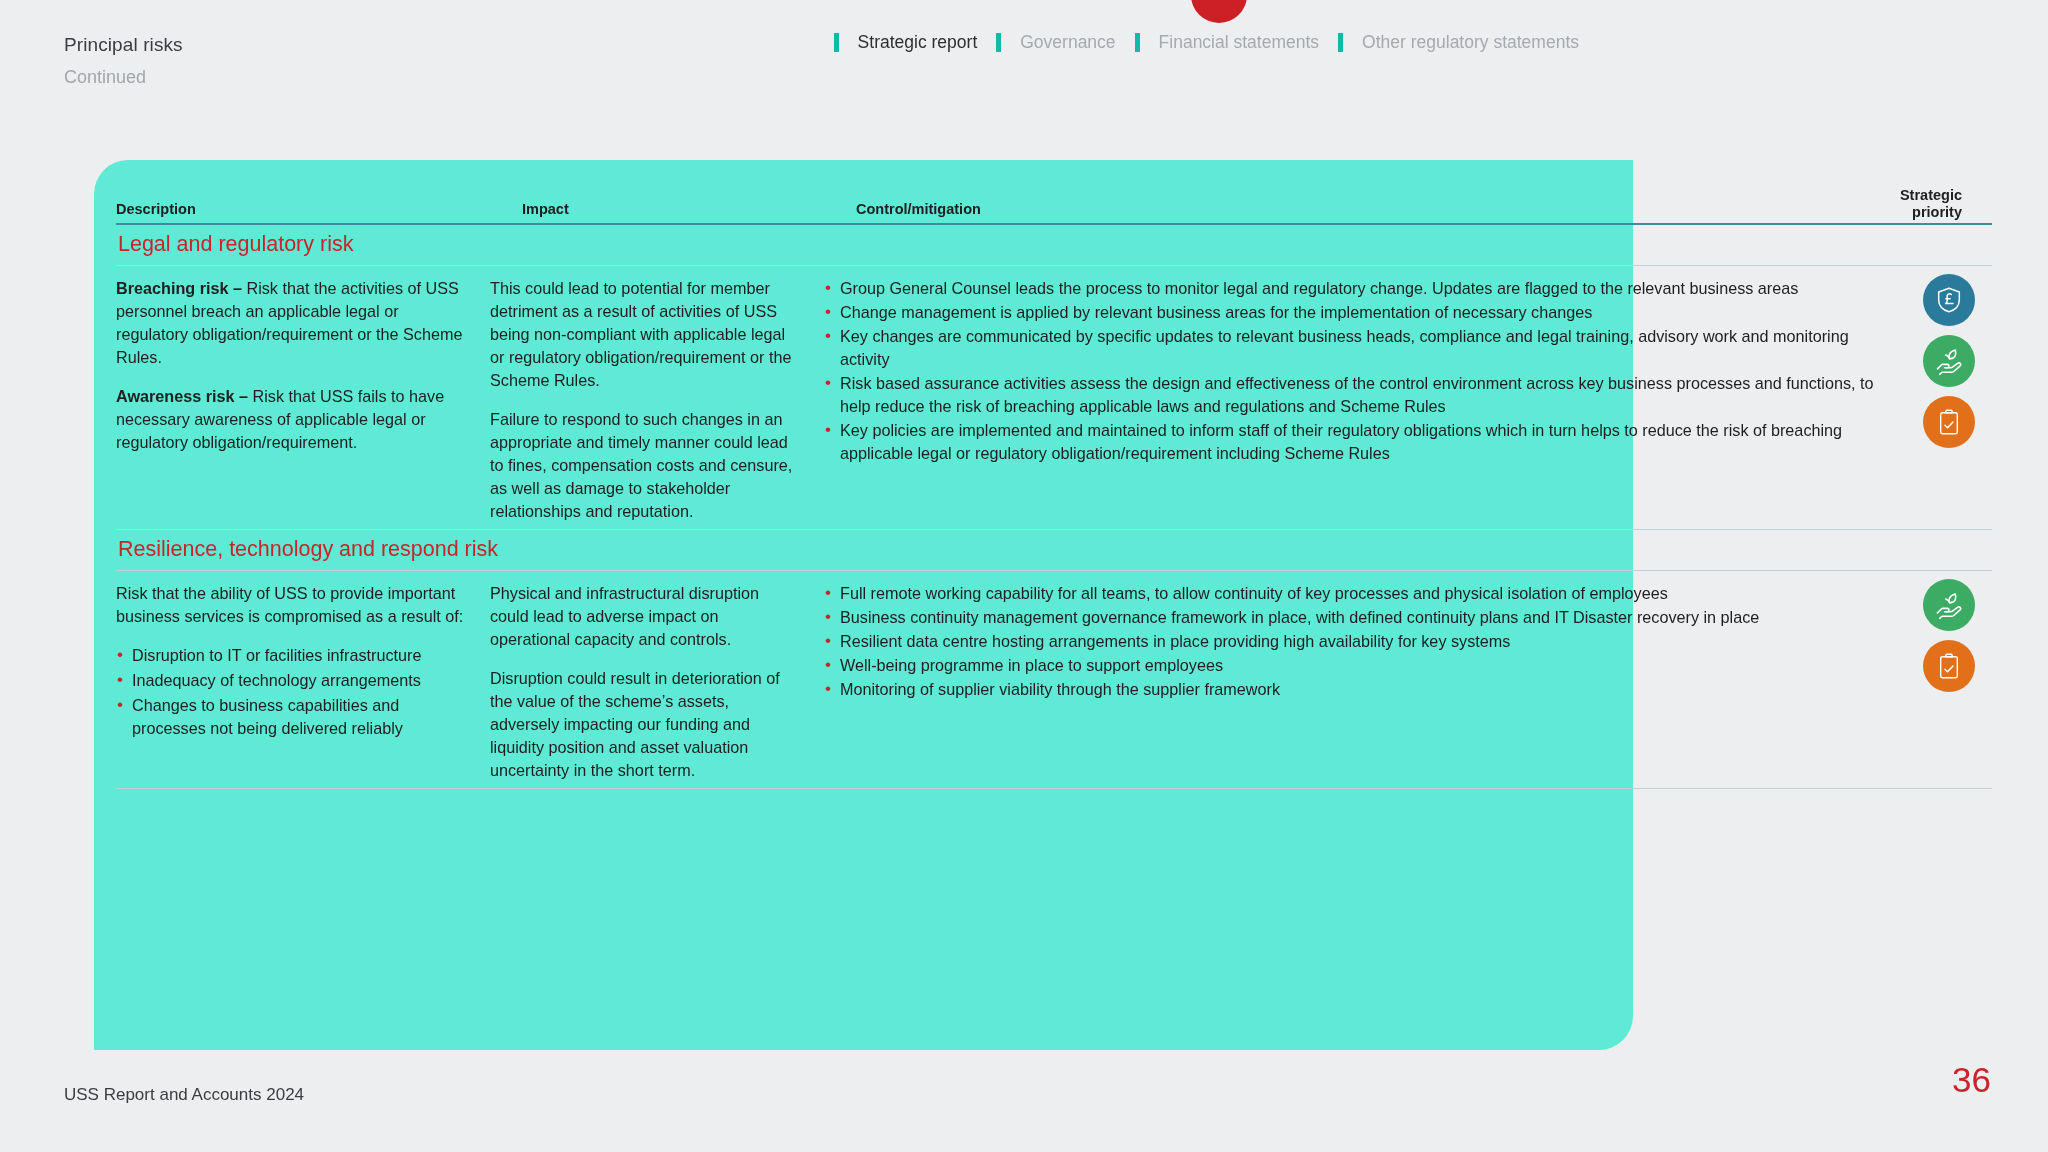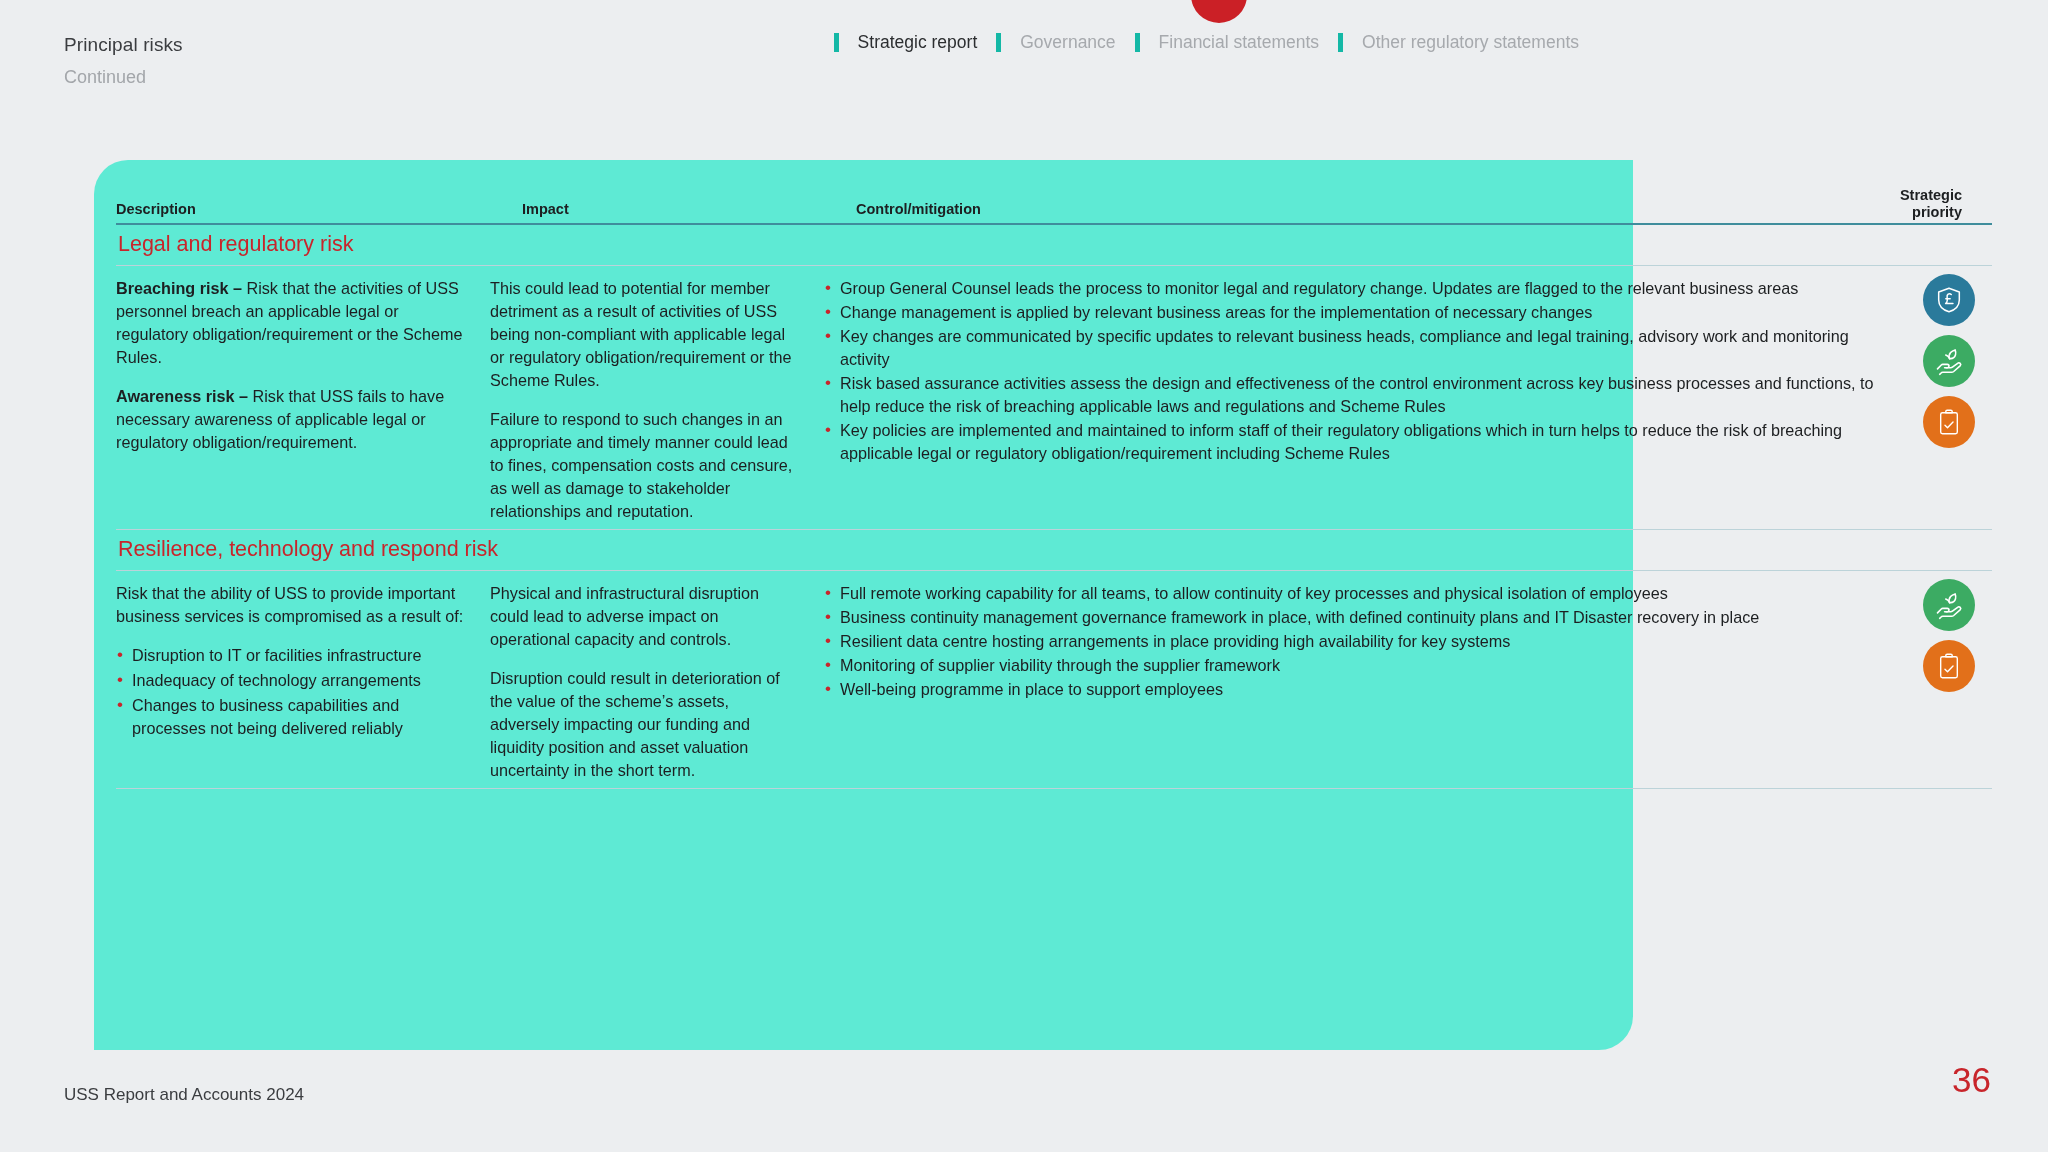--- a/index.html
+++ b/index.html
@@ -319,22 +319,22 @@
           </div>
           <div class="col-impact">
             <p class="para">Physical and infrastructural disruption could lead to adverse impact on operational capacity and controls.</p>
             <p class="para">Disruption could result in deterioration of the value of the scheme’s assets, adversely impacting our funding and liquidity position and asset valuation uncertainty in the short term.</p>
           </div>
           <div class="col-control">
             <ul class="bullets tight">
               <li>Full remote working capability for all teams, to allow continuity of key processes and physical isolation of employees</li>
               <li>Business continuity management governance framework in place, with defined continuity plans and IT Disaster recovery in place</li>
               <li>Resilient data centre hosting arrangements in place providing high availability for key systems</li>
+              <li>Well-being programme in place to support employees</li>
               <li>Monitoring of supplier viability through the supplier framework</li>
-              <li>Well-being programme in place to support employees</li>
             </ul>
           </div>
           <div class="col-priority">
             <div class="prio-icon" style="background: rgb(60, 171, 99);">
               <svg width="32" height="32" viewBox="0 0 32 32">
                 <path fill="none" stroke="#ffffff" stroke-width="1.6" stroke-linecap="round" stroke-linejoin="round" d="M16.6 13.6c2.9.3 5.2-1.4 5.9-3.8.5-1.8.1-3.6-.4-4.9-1.5.4-3.3 1.2-4.5 2.6-1.6 1.9-1.7 4.3-1 6.1Z"></path>
                 <path fill="none" stroke="#ffffff" stroke-width="1.6" stroke-linecap="round" stroke-linejoin="round" d="M16.6 13.8c-.7-1.9-2.2-3.2-3.8-3.7"></path>
                 <path fill="none" stroke="#ffffff" stroke-width="1.6" stroke-linecap="round" stroke-linejoin="round" d="M4.5 23.9 8.3 20a2 2 0 0 1 1.4-.6h4.6a1.7 1.7 0 0 1 0 3.4h-2.7"></path>
                 <path fill="none" stroke="#ffffff" stroke-width="1.6" stroke-linecap="round" stroke-linejoin="round" d="M13.1 22.8h4.6c.6 0 1.2-.2 1.7-.6l5.2-3.9a1.8 1.8 0 0 1 2.5 2.6l-6.4 5.6c-.6.5-1.3.8-2.1.8H9.7c-.6 0-1.2.2-1.6.7l-1.4 1.3"></path>
               </svg>

